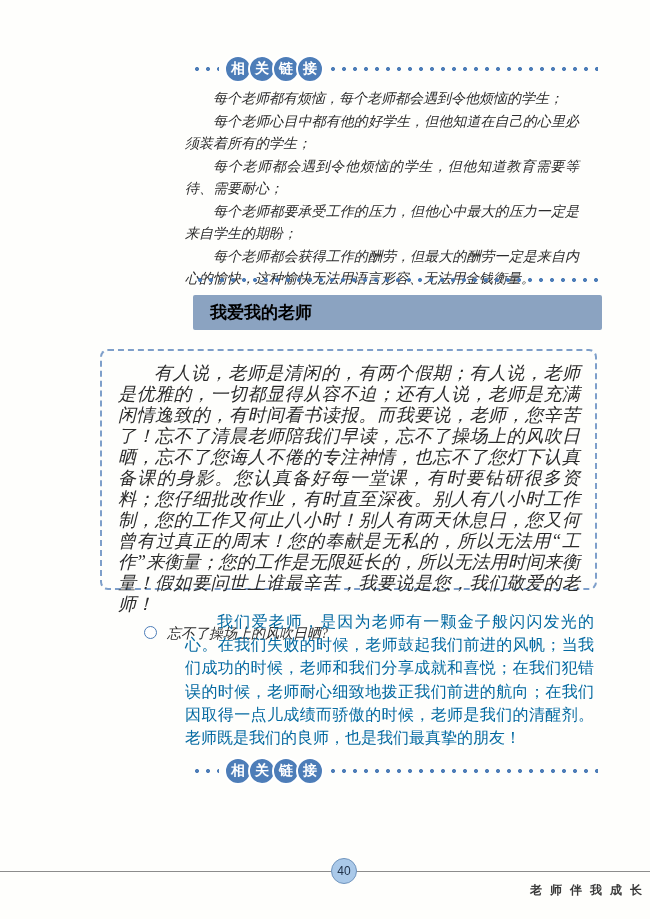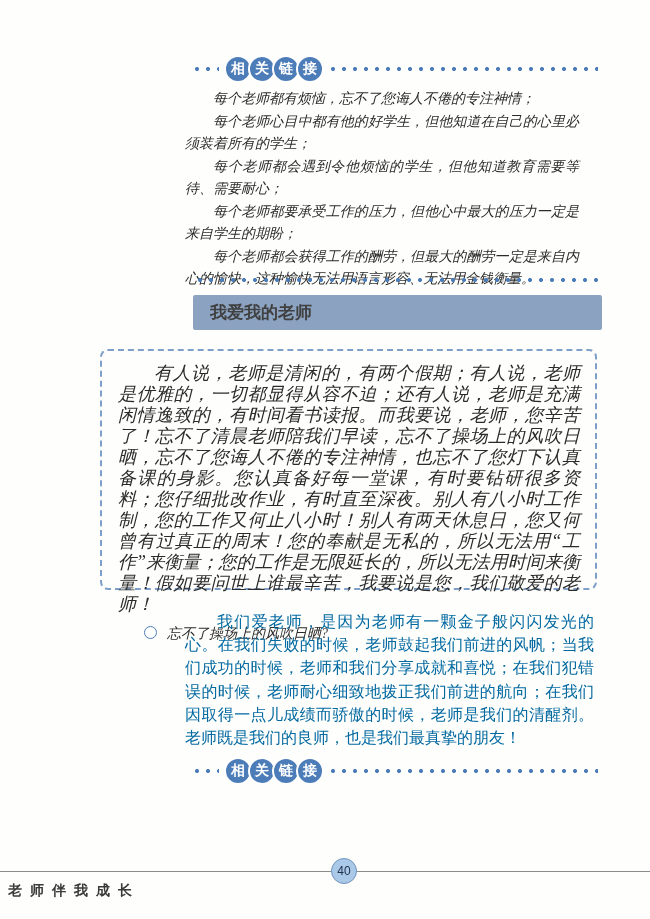--- a/index.html
+++ b/index.html
@@ -55,21 +55,21 @@
   
   .title-bar {
     position:absolute; left:193px; top:295px; width:409px; height:35px;
     background:var(--title-bar-bg,#8ba3c1);
     display:flex; align-items:center;
     border-radius:2px;
   }
   .title-bar span {
     margin-left:17px;
     font-family:"Liberation Sans","DejaVu Sans",sans-serif;
-    font-weight:bold; font-size:17px; color:#404040;
+    font-weight:bold; font-size:17px; color:#000000;
     font-style:normal;
   }
 
   
   .dashed-box {
     position:absolute; left:100px; top:349px; width:497px; height:241px;
     box-sizing:border-box;
     border:2px dashed var(--dash-border,#7e9fca);
     border-radius:8px;
     padding:12px 15px 0 16px;
@@ -108,23 +108,23 @@
     position:absolute; left:331px; top:858px;
     width:24px; height:24px; border-radius:50%;
     background:var(--page-circle-fill,#aac9e9);
     border:1.5px solid var(--page-circle-border,#6f94bd);
     display:flex; align-items:center; justify-content:center;
     font-family:"Liberation Sans","DejaVu Sans",sans-serif;
     font-size:12px; color:#20324a;
   }
   .footer-title {
     position:absolute; left:0; top:882px; width:650px;
-    text-align:left;
+    text-align:right;
     font-family:"Liberation Sans","DejaVu Sans",sans-serif;
-    font-size:14px; font-weight:bold; color:#3a3a3a;
+    font-size:12px; font-weight:bold; color:#3a3a3a;
     letter-spacing:8px; text-indent:8px;
   }
 
   
   #badge-top    { top:55px; }
   #quote-top    { top:88px; }
   #sep-dots     { position:absolute; left:196px; top:276px; width:402px; }
   #badge-bottom { top:757px; }
   #quote-bottom { top:792px; }
 </style>
@@ -138,21 +138,21 @@
     <div class="badge-chars">
       <div class="badge-char">相</div>
       <div class="badge-char">关</div>
       <div class="badge-char">链</div>
       <div class="badge-char">接</div>
     </div>
     <div class="dots dots-right"></div>
   </div>
 
   <div class="quote" id="quote-top">
-    <p>每个老师都有烦恼，忘不了您诲人不倦的专注神情；</p>
+    <p>每个老师都有烦恼，每个老师都会遇到令他烦恼的学生；</p>
     <p>每个老师心目中都有他的好学生，但他知道在自己的心里必须装着所有的学生；</p>
     <p>每个老师都会遇到令他烦恼的学生，但他知道教育需要等待、需要耐心；</p>
     <p>每个老师都要承受工作的压力，但他心中最大的压力一定是来自学生的期盼；</p>
     <p>每个老师都会获得工作的酬劳，但最大的酬劳一定是来自内心的愉快，这种愉快无法用语言形容、无法用金钱衡量。</p>
   </div>
 
   <div class="dots" id="sep-dots"></div>
 
   <div class="title-bar">
     <span>我爱我的老师</span>

